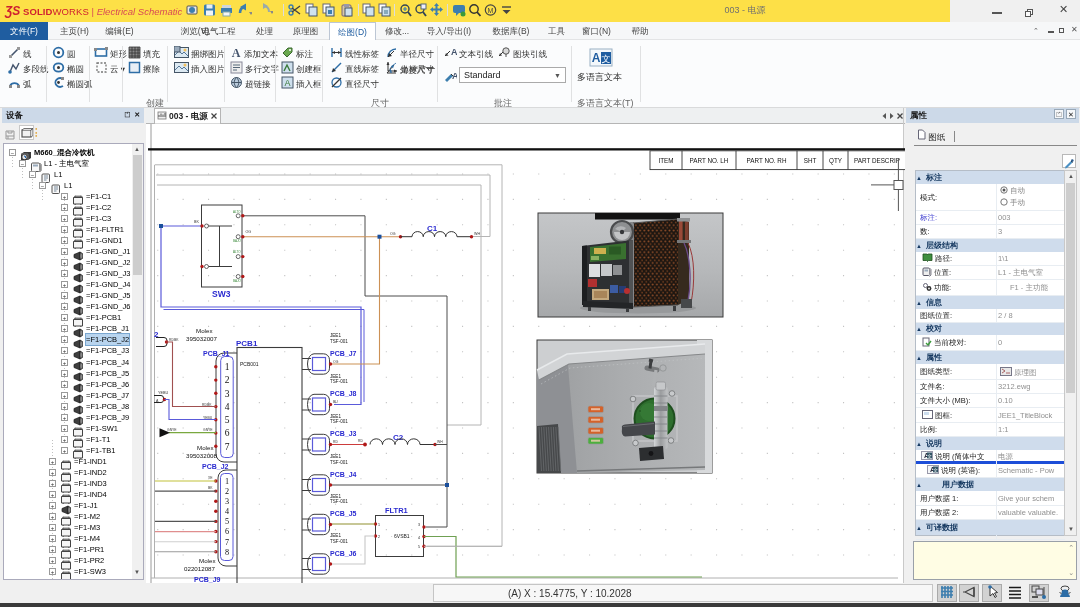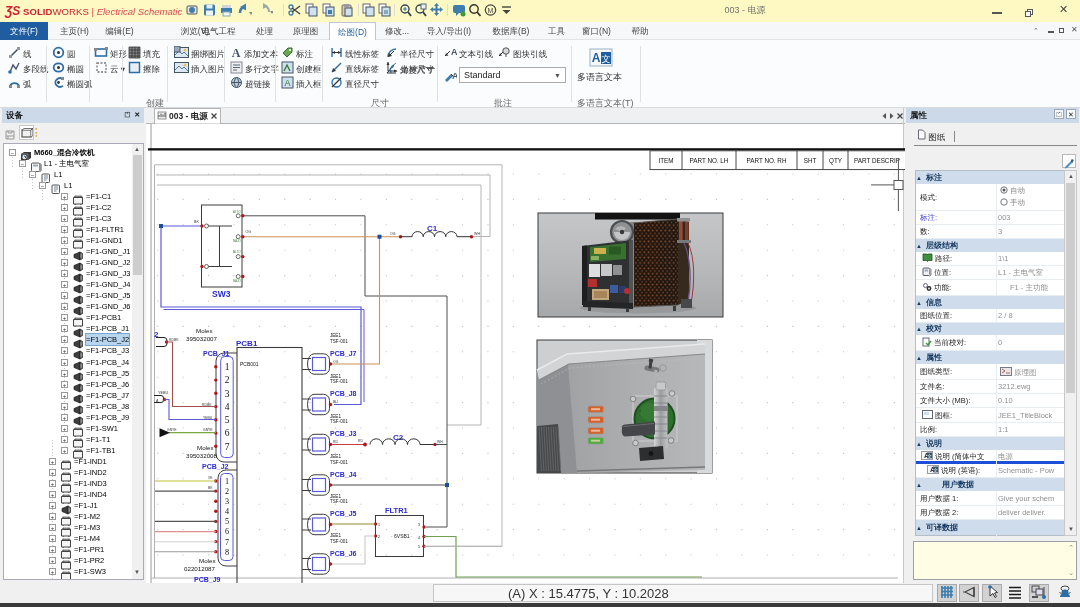--- a/index.html
+++ b/index.html
@@ -1,16 +1,16 @@
 <!DOCTYPE html>
 <html><head><meta charset="utf-8"><style>
 *{margin:0;padding:0;box-sizing:border-box;}
 html,body{width:1080px;height:607px;overflow:hidden;font-family:"Liberation Sans",sans-serif;background:#f0f0f0;}
 .abs{position:absolute;}
-#titlebar{position:absolute;left:0;top:0;width:1080px;height:22px;background:#fef9c3;}
+#titlebar{position:absolute;left:0;top:0;width:950px;height:22px;background:#fde047;}
 #menubar{position:absolute;left:0;top:22px;width:1080px;height:18px;background:#f6f7f8;border-bottom:1px solid #e3e4e5;}
 #ribbon{position:absolute;left:0;top:40px;width:1080px;height:68px;background:#fbfcfd;border-bottom:1px solid #d9dadb;}
 .mtab{position:absolute;top:0;height:18px;line-height:18px;font-size:8.5px;color:#444;text-align:center;}
 .rlabel{position:absolute;font-size:9px;color:#666;}
 .ritem{position:absolute;height:15px;line-height:15px;font-size:8.5px;color:#333;white-space:nowrap;}
 .ritem svg{vertical-align:-2px;margin-right:2px;}
 .rsep{position:absolute;top:6px;width:1px;height:56px;background:#e0e1e2;}
 #leftpanel{position:absolute;left:0;top:108px;width:146px;height:475px;background:#f0f0f0;}
 #rightpanel{position:absolute;left:905px;top:108px;width:175px;height:475px;background:#f0f0f0;}
 .phead{height:14.5px;background:#ccd9e8;font-size:8.5px;color:#1c1c1c;line-height:14.5px;padding-left:4px;font-weight:bold;}
@@ -1105,42 +1105,42 @@
       </div>
       <div class="abs" style="left:80px;top:293px;width:1px;height:14px;background:#e8edf2;"></div>
       <div class="prophead" style="top:307px;height:13px;line-height:13px;"><span style="font-size:6px;">▲</span><span style="margin-left:20px;text-align:center;">用户数据</span></div>
       <div class="proprow" style="top:320px;height:15px;line-height:15px;border-bottom:1px solid #e8edf2;">
         <span style="position:absolute;left:4px;color:#222;">用户数据 1:</span>
         <span class="propval" style="left:82px;top:0;">Give your schem</span>
       </div>
       <div class="abs" style="left:80px;top:320px;width:1px;height:15px;background:#e8edf2;"></div>
       <div class="proprow" style="top:335px;height:14px;line-height:14px;border-bottom:1px solid #e8edf2;">
         <span style="position:absolute;left:4px;color:#222;">用户数据 2:</span>
-        <span class="propval" style="left:82px;top:0;">deliver deliver.</span>
+        <span class="propval" style="left:82px;top:0;">valuable valuable.</span>
       </div>
       <div class="abs" style="left:80px;top:335px;width:1px;height:14px;background:#e8edf2;"></div>
       <div class="prophead" style="top:349px;height:15px;line-height:15px;"><span style="font-size:6px;">▲</span><span style="margin-left:4px;">可译数据</span></div>
       <div class="proprow" style="top:364px;height:5px;line-height:5px;border-bottom:1px solid #e8edf2;">
         <span style="position:absolute;left:4px;color:#222;"></span>
         <span class="propval" style="left:82px;top:0;"></span>
       </div>
       <div class="abs" style="left:80px;top:364px;width:1px;height:5px;background:#e8edf2;"></div>
 </div>
 <div class="abs" style="left:159px;top:62px;width:13px;height:366px;background:#f0f0f0;border:1px solid #c8c8c8;">
       <div class="abs" style="left:3px;top:2px;font-size:6px;color:#555;">▲</div>
       <div class="abs" style="left:1px;top:12px;width:9px;height:210px;background:#cdcdcd;"></div>
       <div class="abs" style="left:3px;top:355px;font-size:6px;color:#555;">▼</div>
     </div>
 <div class="abs" style="left:8px;top:433px;width:164px;height:39px;background:#fffde4;border:1px solid #9aa0a8;">
       <div class="abs" style="right:2px;top:2px;font-size:7px;color:#888;">⌃</div>
       <div class="abs" style="right:2px;bottom:2px;font-size:7px;color:#888;">⌄</div>
     </div>
 </div>
 <div class="statusbar">
-<div class="abs" style="left:433px;top:1px;width:500px;height:18px;background:#f7f7f7;border:1px solid #c5c5c5;font-size:13px;color:#333;line-height:17px;padding-left:74px;">(A) X : 15.4775, Y : 10.2028</div>
+<div class="abs" style="left:433px;top:1px;width:500px;height:18px;background:#f7f7f7;border:1px solid #c5c5c5;font-size:10px;color:#333;line-height:17px;padding-left:74px;">(A) X : 15.4775, Y : 10.2028</div>
 <div class="abs" style="left:937px;top:1px;width:20px;height:18px;background:#d2d2d2;border:1px solid #aaa;text-align:center;"><svg width="14" height="14" viewBox="0 0 14 14">
         <g stroke="#3d7eae" stroke-width="1.6">
           <path d="M2 1 v12 M5 1 v12 M8 1 v12 M11 1 v12"></path>
           <path d="M1 3 h12 M1 6.5 h12 M1 10 h12"></path>
         </g>
       </svg></div>
 <div class="abs" style="left:959px;top:1px;width:20px;height:18px;background:#d2d2d2;border:1px solid #aaa;text-align:center;"><svg width="15" height="14" viewBox="0 0 15 14">
         <path d="M3 7 L12 2.5 V11.5 Z M3 7 H1" fill="none" stroke="#444" stroke-width="1.1"></path>
         <path d="M12 2.5 V11.5" stroke="#444" stroke-width="1.4"></path>
       </svg></div>

